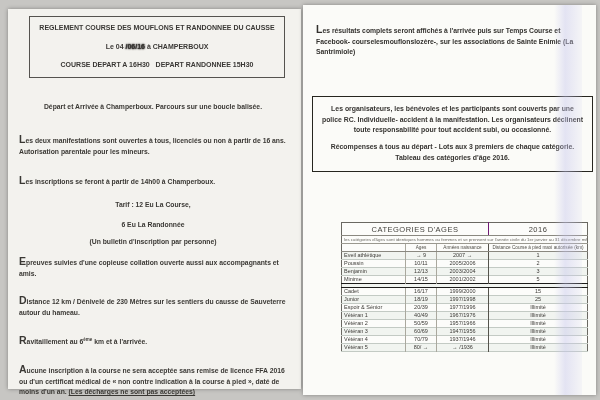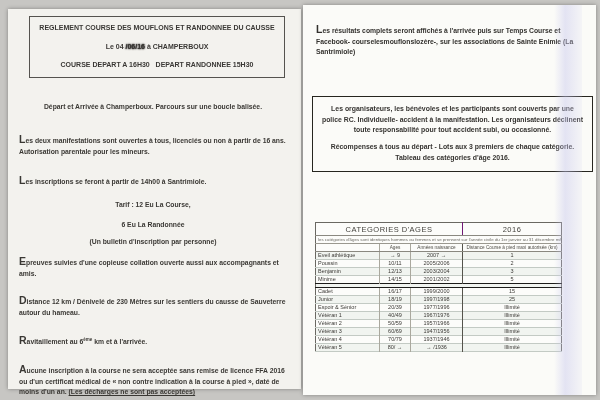--- a/index.html
+++ b/index.html
@@ -48,21 +48,21 @@
 
   .insurance-box {
     margin:40px 3px 0 9px; border:1.5px solid #26251f;
     padding:7px 8px 8px; text-align:center;
     font-size:6.9px; font-weight:700; line-height:1.5; color:#353330;
   }
   .ib-gap { margin-top:7px; }
 
   
   .cat-table {
-    margin:50px 0 0 12px; width:246px;
+    margin:50px 0 0 38px; width:246px;
     border-collapse:collapse; table-layout:fixed;
     border:1px solid #6a6862; background:#fcfcfa;
     font-size:5.5px; color:#3c3a36;
   }
   .cat-table col.c-cat {width:64px;} .cat-table col.c-age {width:31px;}
   .cat-table col.c-born{width:52px;} .cat-table col.c-dist{width:99px;}
   .t-title { font-size:7.5px; font-weight:400; letter-spacing:.5px; text-align:center;
              padding:2px 0 1px; border-bottom:1px solid #8a8880; color:#45433e; }
   .t-year  { border-left:1px solid #701a75; }
   .t-sub   { font-size:4.4px; font-weight:400; color:#6b6963; text-align:center;
@@ -88,21 +88,21 @@
 
   <div class="page page-left">
     <div class="title-box">
       <div class="tline">REGLEMENT COURSE DES MOUFLONS ET RANDONNEE DU CAUSSE</div>
       <div class="tline"><span>Le 04 </span><span class="smudge">/06/16</span><span> à CHAMPERBOUX</span></div>
       <div class="tline">COURSE DEPART A 16H30   DEPART RANDONNEE 15H30</div>
     </div>
 
     <div class="para center mt24">Départ et Arrivée à Champerboux. Parcours sur une boucle balisée.</div>
     <div class="para dc mt20">Les deux manifestations sont ouvertes à tous, licenciés ou non à  partir de 16 ans. Autorisation parentale pour les mineurs.</div>
-    <div class="para dc mt17">Les inscriptions se feront à partir de 14h00 à Santrimiole.</div>
+    <div class="para dc mt17">Les inscriptions se feront à partir de 14h00 à Champerboux.</div>
     <div class="para center mt12">Tarif : 12 Eu  La Course,</div>
     <div class="para center mt10">6 Eu La Randonnée</div>
     <div class="para center mt7">(Un bulletin d'inscription par personne)</div>
     <div class="para dc mt8">Epreuves suivies d'une copieuse collation ouverte aussi aux accompagnants et amis.</div>
     <div class="para dc mt14">Distance 12 km / Dénivelé de 230 Mètres sur les sentiers du causse de Sauveterre autour du hameau.</div>
     <div class="para dc mt16"><span>Ravitaillement au 6</span><sup>ème</sup><span> km et à l'arrivée.</span></div>
     <div class="para dc mt14"><span>Aucune inscription à la course ne sera acceptée sans remise de licence FFA 2016 ou d'un certificat médical de « non contre indication à la course à pied », daté de moins d'un an. </span><span class="u">(Les décharges ne sont pas acceptées)</span></div>
   </div>
 
   <div class="page page-right">

